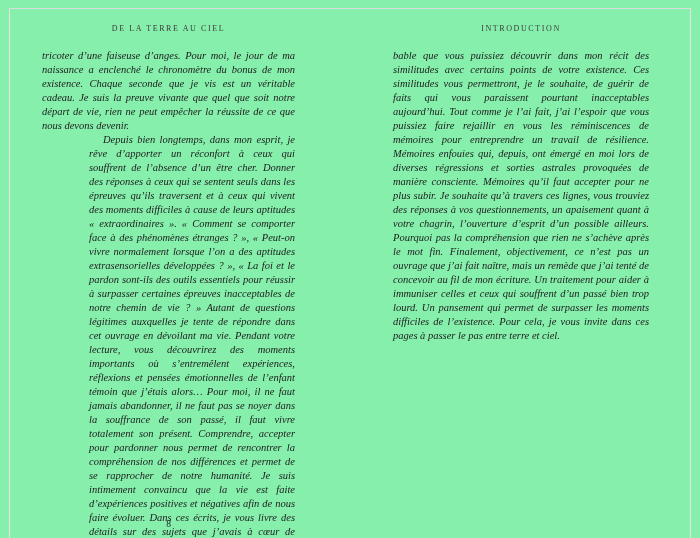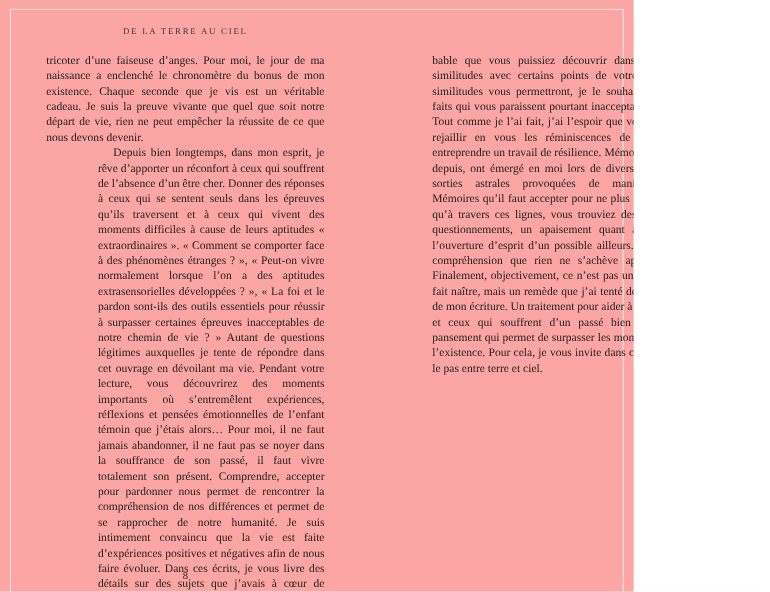--- a/index.html
+++ b/index.html
@@ -2,23 +2,23 @@
 <html lang="fr"><head>
 <meta charset="utf-8">
 <style>
   html, body {
     margin: 0;
     padding: 0;
     background: #ffffff;
   }
   .spread {
     position: relative;
-    width: 576px;
+    width: 700px;
     height: 538px;
-    background: #fca5a5;
+    background: #86efac;
     font-family: "Liberation Serif", "DejaVu Serif", serif;
     overflow: hidden;
   }
   .scan-frame {
     position: absolute;
     left: 9px;
     right: 9px;
     top: 8px;
     bottom: 0;
     border-top: 1px solid #dcdcdc;
@@ -51,20 +51,21 @@
     left: 0;
     right: 0;
     text-align: justify;
     font-size: 10.5px;
     line-height: 14px;
     color: #1c1c1c;
   }
   .text-block p {
     margin: 0;
     padding: 0;
+    font-style: italic;
   }
   .text-block p.indent {
     text-indent: 14px;
     margin-left: 47px;
   }
   .page-number {
     position: absolute;
     top: 519px;
     left: 0;
     right: 0;
@@ -83,18 +84,19 @@
   <div class="page page-left">
     <div class="running-header">DE LA TERRE AU CIEL</div>
     <div class="text-block">
       <p>tricoter d’une faiseuse d’anges. Pour moi, le jour de ma naissance a enclenché le chronomètre du bonus de mon existence. Chaque seconde que je vis est un véritable cadeau. Je suis la preuve vivante que quel que soit notre départ de vie, rien ne peut empêcher la réussite de ce que nous devons devenir.</p>
       <p class="indent">Depuis bien longtemps, dans mon esprit, je rêve d’apporter un réconfort à ceux qui souffrent de l’absence d’un être cher. Donner des réponses à ceux qui se sentent seuls dans les épreuves qu’ils traversent et à ceux qui vivent des moments difficiles à cause de leurs aptitudes « extraordinaires ». « Comment se comporter face à des phénomènes étranges ? », « Peut-on vivre normalement lorsque l’on a des aptitudes extrasensorielles développées ? », « La foi et le pardon sont-ils des outils essentiels pour réussir à surpasser certaines épreuves inacceptables de notre chemin de vie ? » Autant de questions légitimes auxquelles je tente de répondre dans cet ouvrage en dévoilant ma vie. Pendant votre lecture, vous découvrirez des moments importants où s’entremêlent expériences, réflexions et pensées émotionnelles de l’enfant témoin que j’étais alors… Pour moi, il ne faut jamais abandonner, il ne faut pas se noyer dans la souffrance de son passé, il faut vivre totalement son présent. Comprendre, accepter pour pardonner nous permet de rencontrer la compréhension de nos différences et permet de se rapprocher de notre humanité. Je suis intimement convaincu que la vie est faite d’expériences positives et négatives afin de nous faire évoluer. Dans ces écrits, je vous livre des détails sur des sujets que j’avais à cœur de révéler. Il est pro-</p>
     </div>
     <div class="page-number">8</div>
   </div>
 
   <div class="page page-right">
+    <div class="running-header">INTRODUCTION</div>
     <div class="text-block">
       <p>bable que vous puissiez découvrir dans mon récit des similitudes avec certains points de votre existence. Ces similitudes vous permettront, je le souhaite, de guérir de faits qui vous paraissent pourtant inacceptables aujourd’hui. Tout comme je l’ai fait, j’ai l’espoir que vous puissiez faire rejaillir en vous les réminiscences de mémoires pour entreprendre un travail de résilience. Mémoires enfouies qui, depuis, ont émergé en moi lors de diverses régressions et sorties astrales provoquées de manière consciente. Mémoires qu’il faut accepter pour ne plus subir. Je souhaite qu’à travers ces lignes, vous trouviez des réponses à vos questionnements, un apaisement quant à votre chagrin, l’ouverture d’esprit d’un possible ailleurs. Pourquoi pas la compréhension que rien ne s’achève après le mot fin. Finalement, objectivement, ce n’est pas un ouvrage que j’ai fait naître, mais un remède que j’ai tenté de concevoir au fil de mon écriture. Un traitement pour aider à immuniser celles et ceux qui souffrent d’un passé bien trop lourd. Un pansement qui permet de surpasser les moments difficiles de l’existence. Pour cela, je vous invite dans ces pages à passer le pas entre terre et ciel.</p>
     </div>
   </div>
 
 </div>
 
 </body></html>

